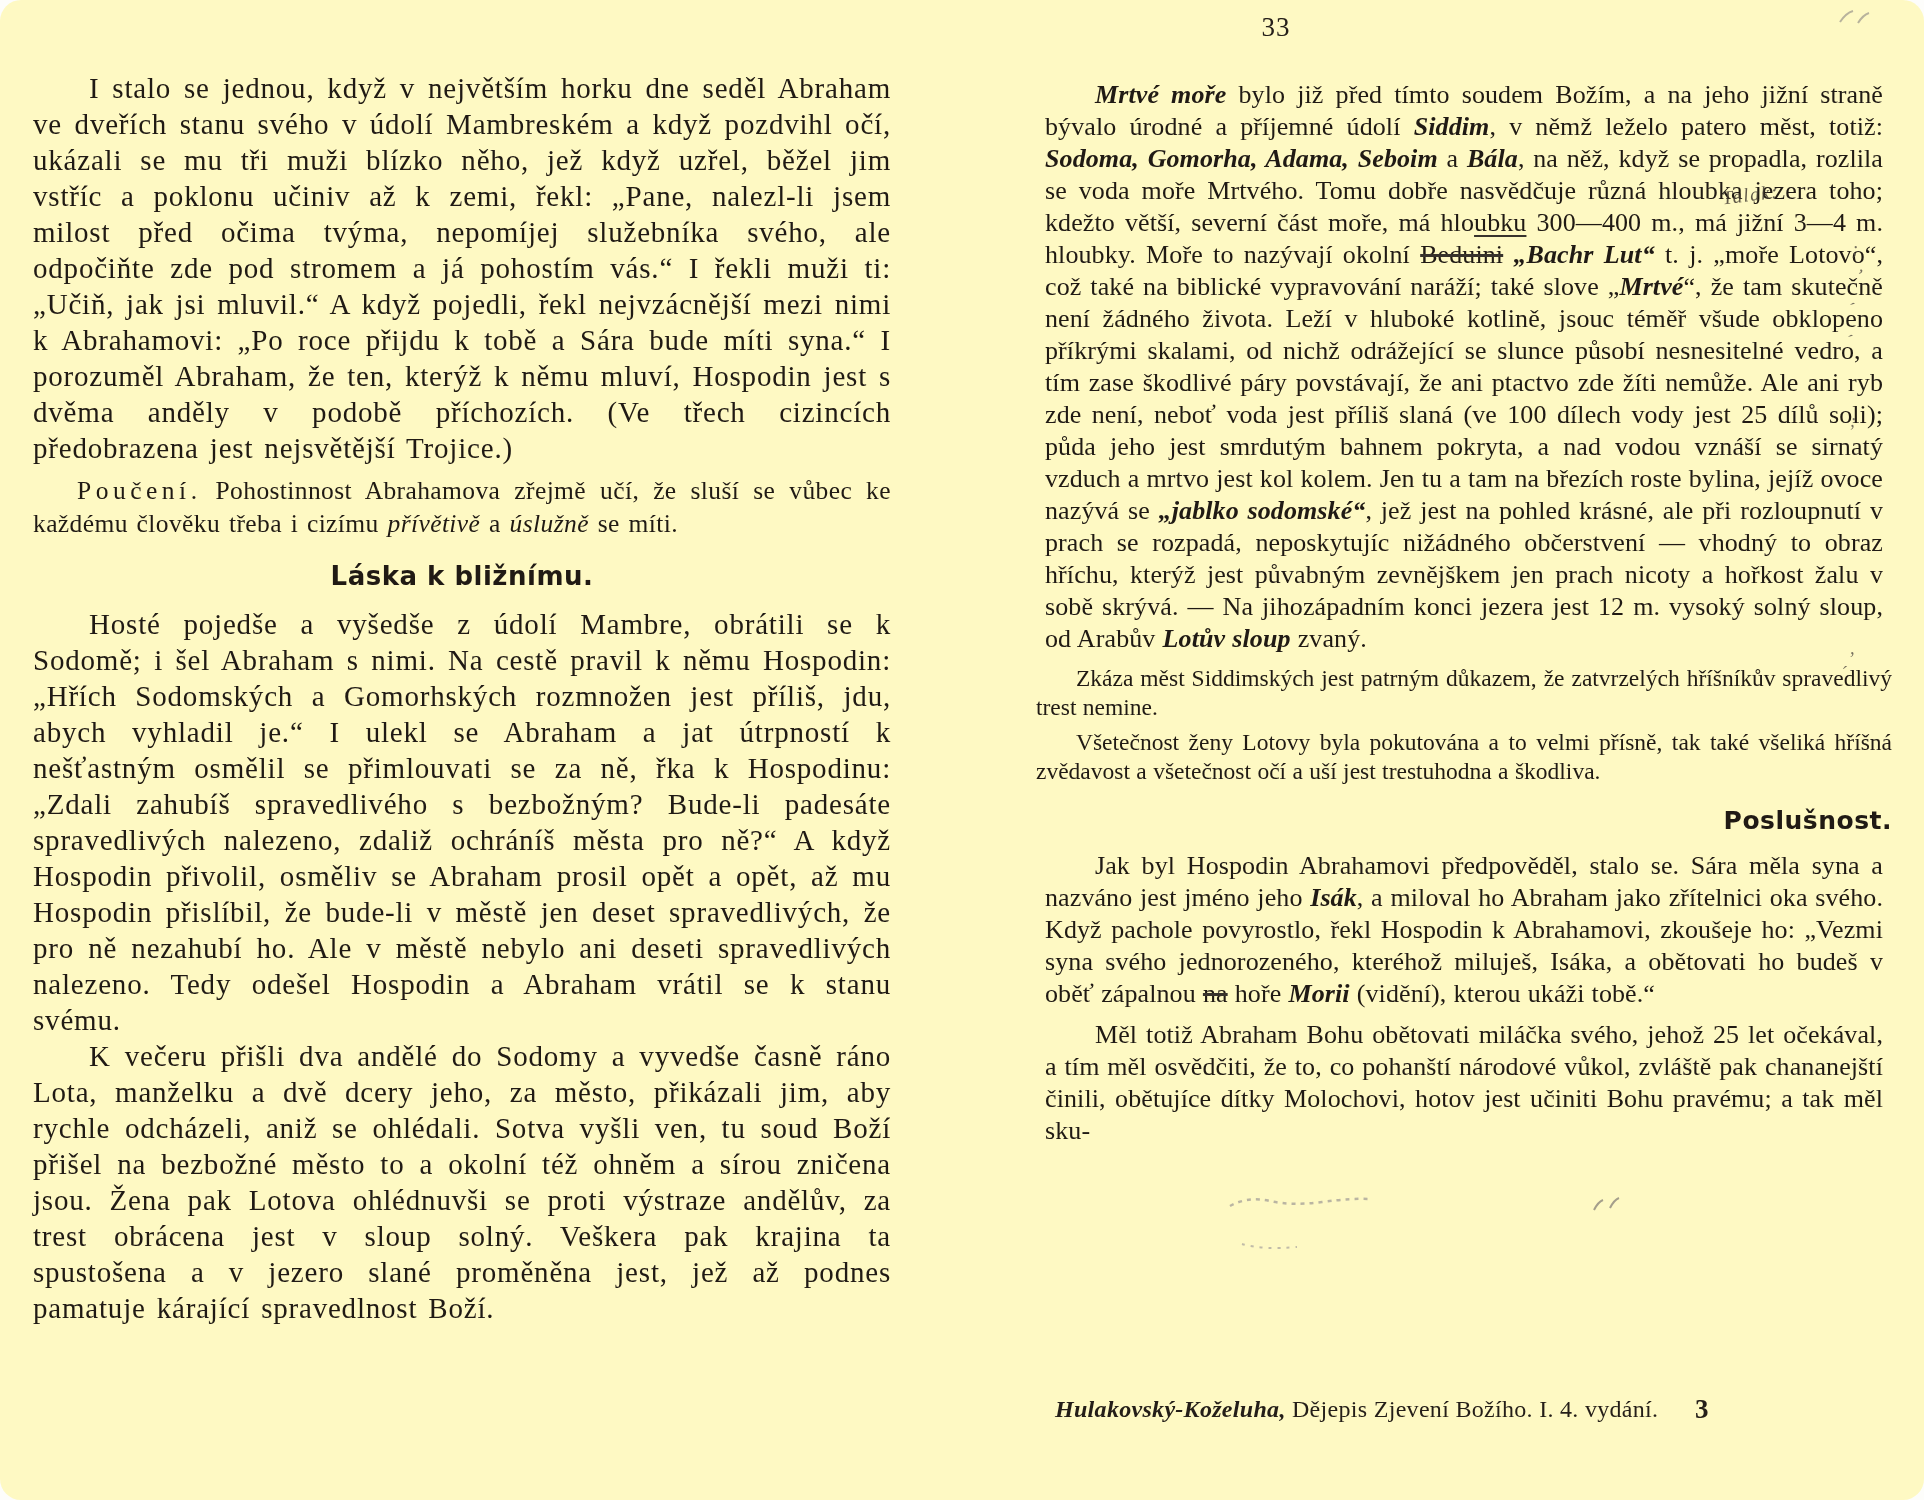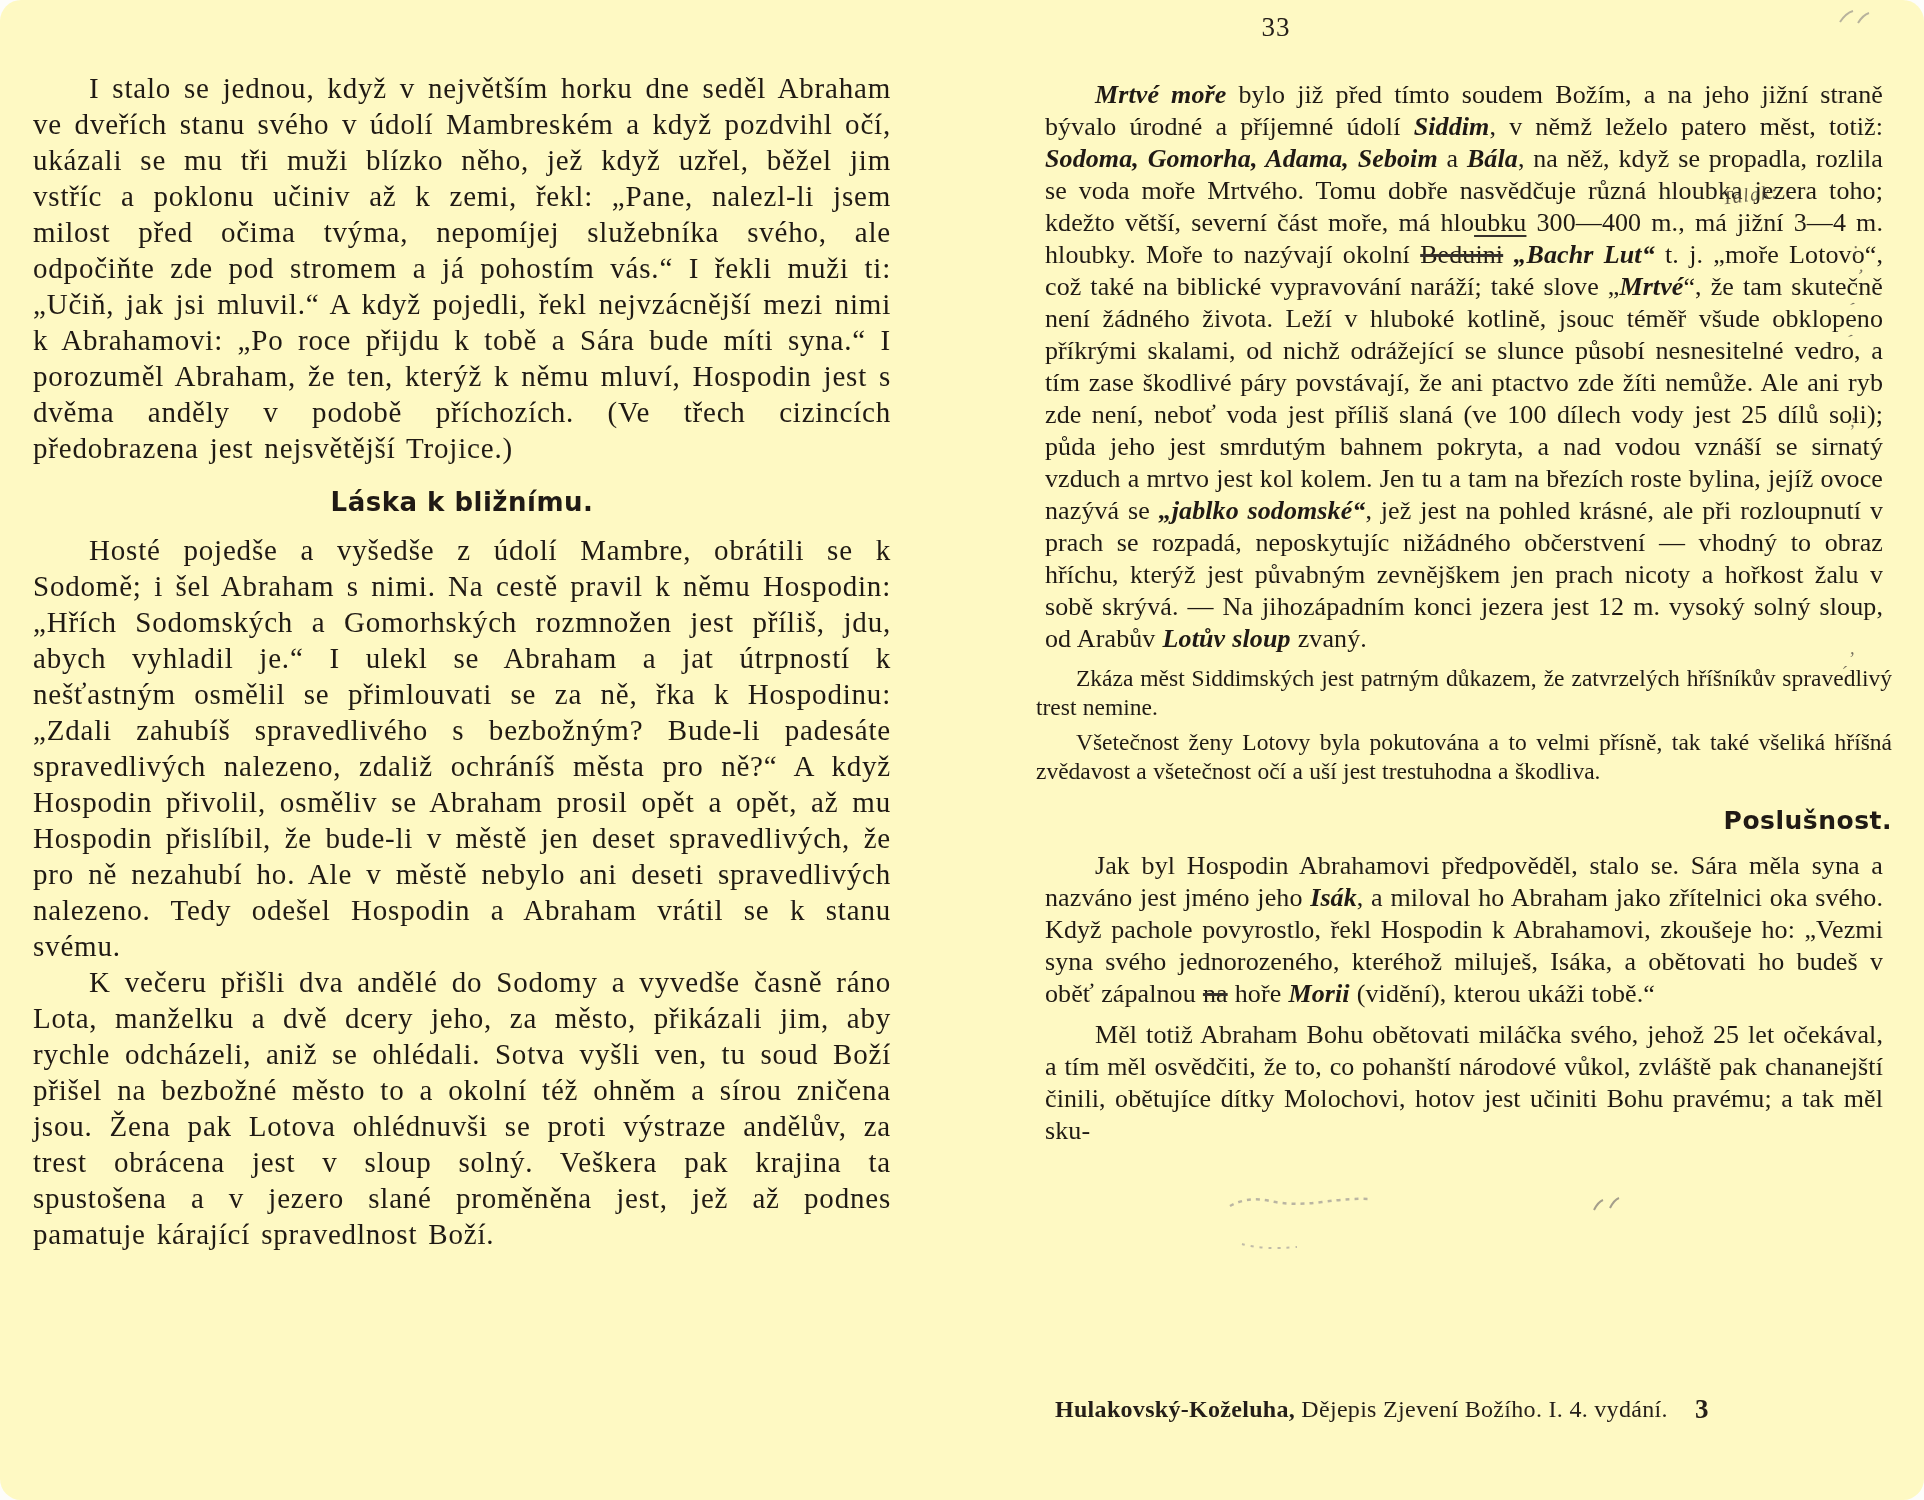--- a/index.html
+++ b/index.html
@@ -51,21 +51,21 @@
   .seg-i{font-style:italic;}
   .seg-b{font-weight:bold;}
   .seg-s{text-decoration:line-through;text-decoration-thickness:2.5px;text-decoration-color:#38332c;}
   .seg-u{text-decoration:underline;text-decoration-thickness:2px;text-underline-offset:4px;text-decoration-color:#38332c;}
   .seg-ls{letter-spacing:4.5px;}
   
   .footer{
     position:absolute;left:1055px;top:1396px;width:700px;
     font-size:24px;letter-spacing:.3px;color:#241e18;white-space:nowrap;
   }
-  .footer .author{font-weight:bold;}
+  .footer .author{font-style:italic;font-weight:bold;}
   .sheet-sig{
     position:absolute;left:1695px;top:1394px;
     font-size:27px;font-weight:bold;color:#241e18;
   }
   
   .handwriting{
     position:absolute;left:1722px;top:184px;
     font-style:italic;font-size:19px;letter-spacing:1.5px;color:#443d33;
     transform:rotate(-7deg);white-space:nowrap;opacity:.85;
   }
@@ -83,20 +83,21 @@
 
   <div class="pageno">33</div>
 
   <svg class="corner-pencil" width="60" height="26" viewBox="0 0 60 26">
     <path d="M8,16 q6,-9 13,-11" stroke="#9b968c" stroke-width="2" fill="none"></path>
     <path d="M26,17 q5,-8 11,-10" stroke="#9b968c" stroke-width="2" fill="none"></path>
   </svg>
 
   <div class="col col-left" id="col-left">
       <div class="p"><span>I stalo se jednou, když v největším horku dne seděl Abraham ve dveřích stanu svého v údolí Mambreském a když pozdvihl očí, ukázali se mu tři muži blízko něho, jež když uzřel, běžel jim vstříc a poklonu učiniv až k zemi, řekl: „Pane, nalezl-li jsem milost před očima tvýma, nepomíjej služebníka svého, ale odpočiňte zde pod stromem a já pohostím vás.“ I řekli muži ti: „Učiň, jak jsi mluvil.“ A když pojedli, řekl nejvzácnější mezi nimi k Abrahamovi: „Po roce přijdu k tobě a Sára bude míti syna.“ I porozuměl Abraham, že ten, kterýž k němu mluví, Hospodin jest s dvěma anděly v podobě příchozích. (Ve třech cizincích předobrazena jest nejsvětější Trojice.)</span></div>
+      <div class="note"><span class="seg-ls">Poučení.</span><span> Pohostinnost Abrahamova zřejmě učí, že sluší se vůbec ke každému člověku třeba i cizímu </span><span class="seg-i">přívětivě</span><span> a </span><span class="seg-i">úslužně</span><span> se míti.</span></div>
       <div class="h"><span>Láska k bližnímu.</span></div>
       <div class="p"><span>Hosté pojedše a vyšedše z údolí Mambre, obrátili se k Sodomě; i šel Abraham s nimi. Na cestě pravil k němu Hospodin: „Hřích Sodomských a Gomorhských rozmnožen jest příliš, jdu, abych vyhladil je.“ I ulekl se Abraham a jat útrpností k nešťastným osmělil se přimlouvati se za ně, řka k Hospodinu: „Zdali zahubíš spravedlivého s bezbožným? Bude-li padesáte spravedlivých nalezeno, zdaliž ochráníš města pro ně?“ A když Hospodin přivolil, osměliv se Abraham prosil opět a opět, až mu Hospodin přislíbil, že bude-li v městě jen deset spravedlivých, že pro ně nezahubí ho. Ale v městě nebylo ani deseti spravedlivých nalezeno. Tedy odešel Hospodin a Abraham vrátil se k stanu svému.</span></div>
       <div class="p"><span>K večeru přišli dva andělé do Sodomy a vyvedše časně ráno Lota, manželku a dvě dcery jeho, za město, přikázali jim, aby rychle odcházeli, aniž se ohlédali. Sotva vyšli ven, tu soud Boží přišel na bezbožné město to a okolní též ohněm a sírou zničena jsou. Žena pak Lotova ohlédnuvši se proti výstraze andělův, za trest obrácena jest v sloup solný. Veškera pak krajina ta spustošena a v jezero slané proměněna jest, jež až podnes pamatuje kárající spravedlnost Boží.</span></div>
     </div>
   <div class="col col-right" id="col-right">
       <div class="p"><span class="seg-i seg-b">Mrtvé moře</span><span> bylo již před tímto soudem Božím, a na jeho jižní straně bývalo úrodné a příjemné údolí </span><span class="seg-i seg-b">Siddim</span><span>, v němž leželo patero měst, totiž: </span><span class="seg-i seg-b">Sodoma, Gomorha, Adama, Seboim</span><span> a </span><span class="seg-i seg-b">Bála</span><span>, na něž, když se propadla, rozlila se voda moře Mrtvého. Tomu dobře nasvědčuje různá hloubka jezera toho; kdežto větší, severní část moře, má hlo</span><span class="seg-u">ubku</span><span> 300—400 m., má jižní 3—4 m. hloubky. Moře to nazývají okolní </span><span class="seg-s">Beduini</span><span> </span><span class="seg-i seg-b">„Bachr Lut“</span><span> t. j. „moře Lotovo“, což také na biblické vypravování naráží; také slove „</span><span class="seg-i seg-b">Mrtvé</span><span>“, že tam skutečně není žádného života. Leží v hluboké kotlině, jsouc téměř všude obklopeno příkrými skalami, od nichž odrážející se slunce působí nesnesitelné vedro, a tím zase škodlivé páry povstávají, že ani ptactvo zde žíti nemůže. Ale ani ryb zde není, neboť voda jest příliš slaná (ve 100 dílech vody jest 25 dílů soli); půda jeho jest smrdutým bahnem pokryta, a nad vodou vznáší se sirnatý vzduch a mrtvo jest kol kolem. Jen tu a tam na březích roste bylina, jejíž ovoce nazývá se </span><span class="seg-i seg-b">„jablko sodomské“</span><span>, jež jest na pohled krásné, ale při rozloupnutí v prach se rozpadá, neposkytujíc nižádného občerstvení — vhodný to obraz hříchu, kterýž jest půvabným zevnějškem jen prach nicoty a hořkost žalu v sobě skrývá. — Na jihozápadním konci jezera jest 12 m. vysoký solný sloup, od Arabův </span><span class="seg-i seg-b">Lotův sloup</span><span> zvaný.</span></div>
       <div class="note"><span>Zkáza měst Siddimských jest patrným důkazem, že zatvrzelých hříšníkův spravedlivý trest nemine.</span></div>
       <div class="note"><span>Všetečnost ženy Lotovy byla pokutována a to velmi přísně, tak také všeliká hříšná zvědavost a všetečnost očí a uší jest trestuhodna a škodliva.</span></div>
       <div class="h"><span>Poslušnost.</span></div>
       <div class="p"><span>Jak byl Hospodin Abrahamovi předpověděl, stalo se. Sára měla syna a nazváno jest jméno jeho </span><span class="seg-i seg-b">Isák</span><span>, a miloval ho Abraham jako zřítelnici oka svého. Když pachole povyrostlo, řekl Hospodin k Abrahamovi, zkoušeje ho: „Vezmi syna svého jednorozeného, kteréhož miluješ, Isáka, a obětovati ho budeš v oběť zápalnou </span><span class="seg-s">na</span><span> hoře </span><span class="seg-i seg-b">Morii</span><span> (vidění), kterou ukáži tobě.“</span></div>

